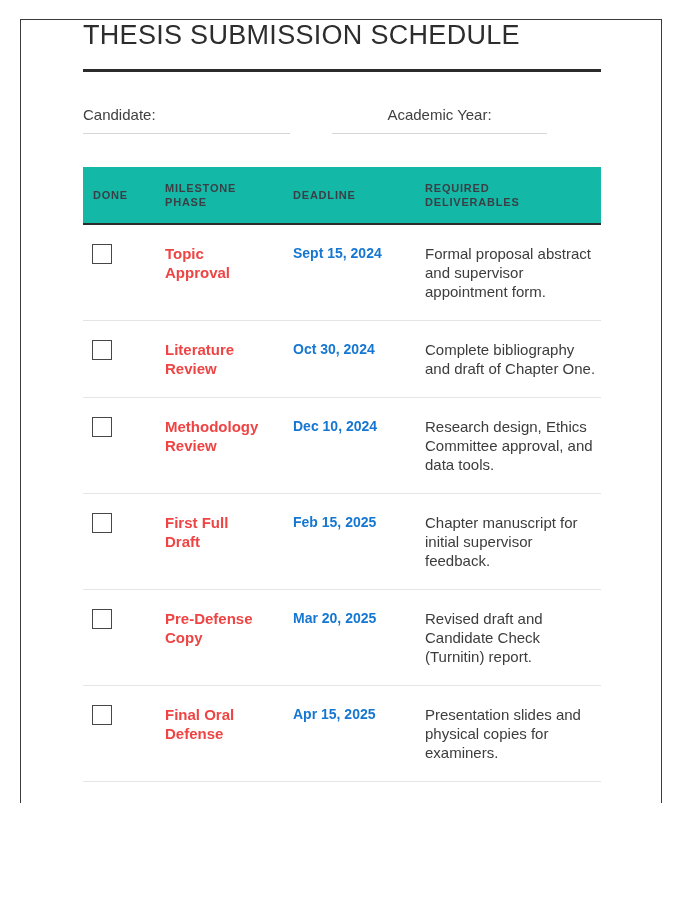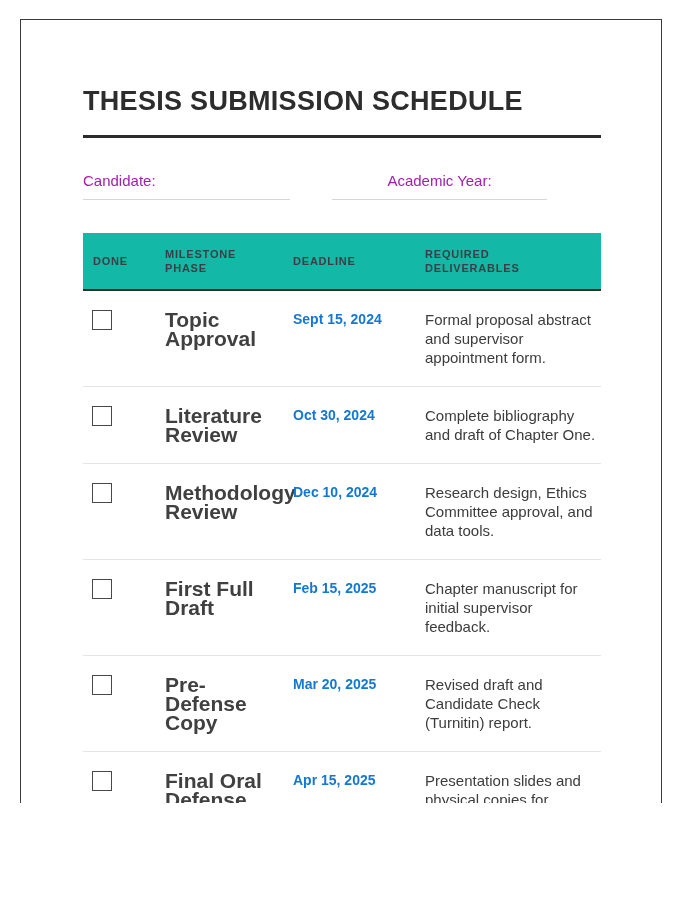--- a/index.html
+++ b/index.html
@@ -12,38 +12,37 @@
     left: 20px; top: 19px;
     width: 642px; height: 784px;
     background: #ffffff;
     border: 1px solid #3b3b3b;
     border-bottom: none;           
     overflow: hidden;
   }
   .content { padding: 0 60px 0 62px; }
 
   .doc-title {
-    margin-top: 66px;
     font-size: 27px;
-    font-weight: bold;
+    font-weight: normal;
     letter-spacing: 0.3px;
     color: #2d2d2d;
     line-height: 1.15;
   }
   .title-rule {
     margin-top: 18px;
     height: 3px;
     background: #2b2b2b;
   }
 
   .fields { display: flex; gap: 42px; margin-top: 34px; }
   .field { border-bottom: 1px solid #d6d6d6; padding-bottom: 9px; }
   .field-candidate { width: 207px; }
   .field-year { width: 215px; text-align: center; }
-  .field-label { font-size: 15px; color: #a21caf; }
+  .field-label { font-size: 15px; color: #404040; }
 
   .table { margin-top: 33px; }
   .thead {
     display: grid;
     grid-template-columns: 82px 128px 132px 1fr;
     background: #14b8a6;
     border-bottom: 2px solid #2b2b2b;
     padding: 12px 0;
   }
   .th {
@@ -65,21 +64,21 @@
   }
   .cell-done { padding-left: 9px; }
   .checkbox {
     display: block;
     width: 20px; height: 20px;
     border: 1.5px solid #474747;
     background: #ffffff;
     cursor: pointer;
   }
   .cell-milestone {
-    font-size: 21px; font-weight: bold; color: #404040;
+    font-size: 15px; font-weight: bold; color: #ef4444;
     line-height: 19px; padding-right: 28px;
   }
   .cell-deadline {
     font-size: 14px; font-weight: bold; color: var(--accent);
     line-height: 19px; padding-right: 10px;
   }
   .cell-deliv {
     font-size: 15px; color: #3c3c3c;
     line-height: 19px; padding-bottom: 6px;
   }

